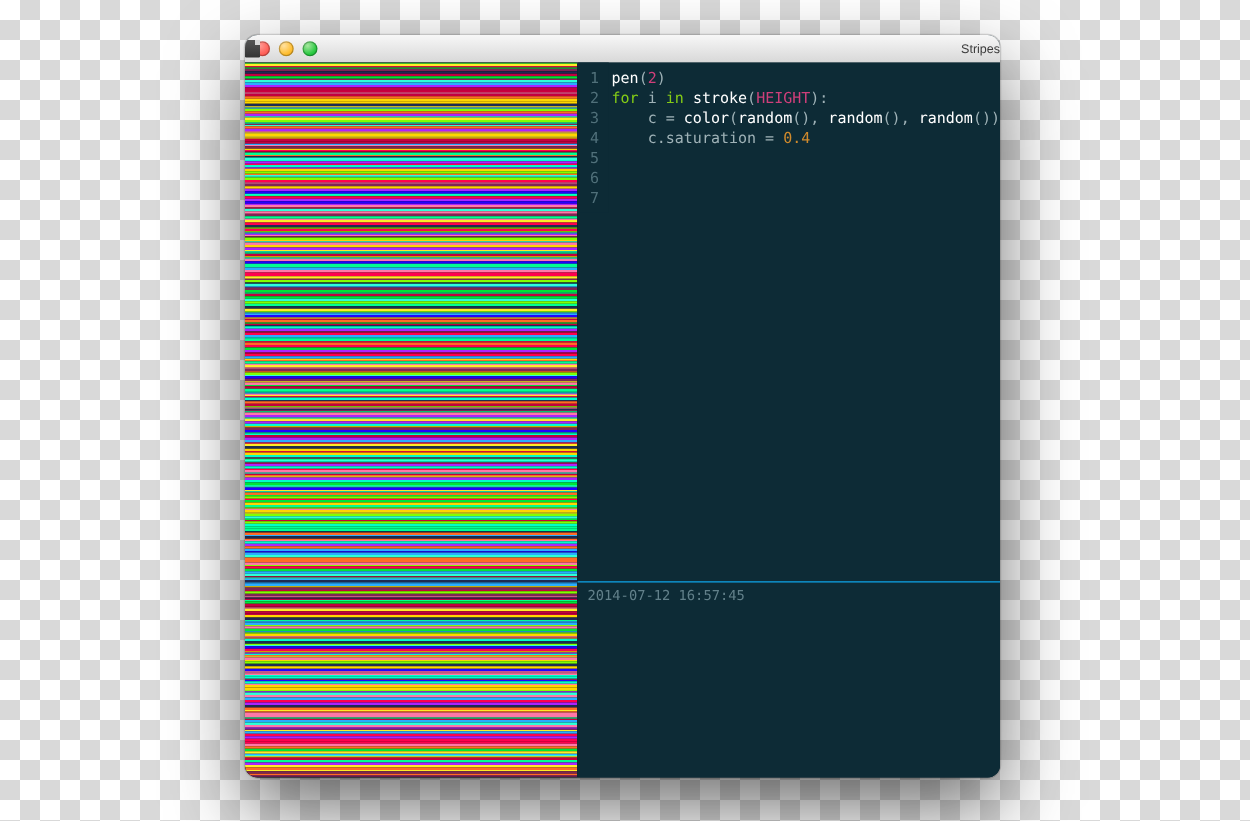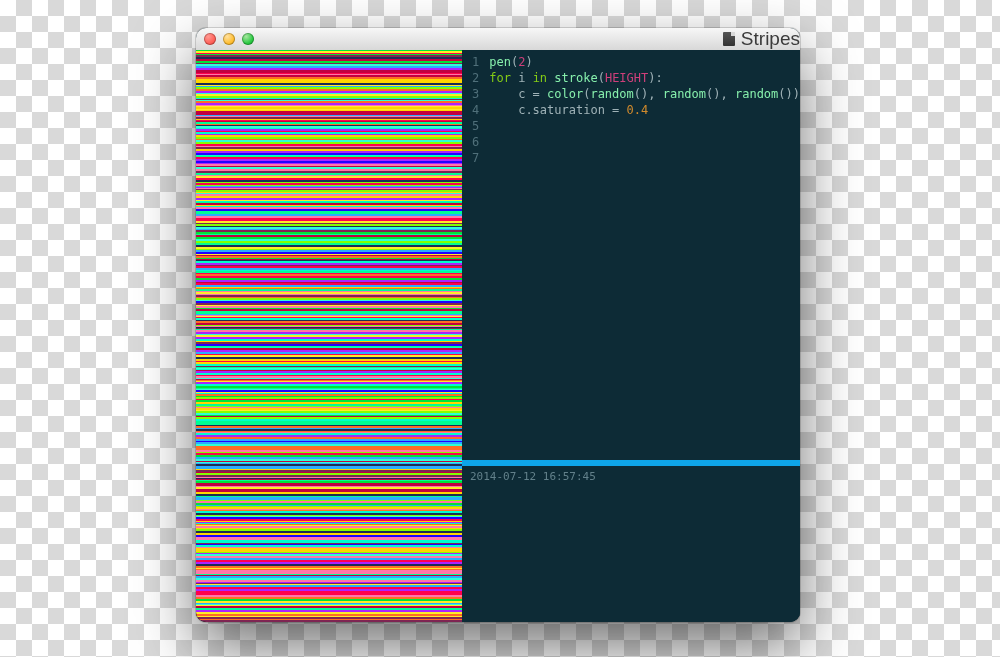--- a/index.html
+++ b/index.html
@@ -57,24 +57,24 @@
     box-shadow: inset 0 0 0 1px rgba(0,0,0,0.25);
   }
   .tl-close { background: radial-gradient(circle at 35% 30%, #ff9a93, #ff5f57 60%, #d8443d); }
   .tl-min   { background: radial-gradient(circle at 35% 30%, #ffe1a1, #ffbd2e 60%, #d79a17); }
   .tl-max   { background: radial-gradient(circle at 35% 30%, #a8e6a0, #28c940 60%, #1fa033); }
 
   .title-center {
     position: absolute;
     left: 0; right: 0;
     display: flex;
-    justify-content: flex-end;
+    justify-content: space-between;
     align-items: center;
     gap: 6px;
-    font-size: 19px;
+    font-size: 10px;
     color: #3b3b3b;
     pointer-events: none;
   }
   .doc-icon {
     width: 12px; height: 14px;
     background: linear-gradient(#555,#333);
     border-radius: 1px;
     position: relative;
   }
   .doc-icon::after {
@@ -127,33 +127,33 @@
 
   .lines {
     padding: 4px 0 4px 2px;
   }
   .lines .ln {
     height: 16px; line-height:16px;
     white-space: pre;
   }
 
   
-  .fn   { color:#86efac; }   
+  .fn   { color:#ffffff; }   
   .kw   { color:#84cc16; }   
   .id   { color:#9fb2b7; }   
   .spec { color:#cf3f7a;text-align:right; }   
   .num  { color:#cf3f7a; }   
   .pun  { color:#9fb2b7; }   
   .numorange { color:#d08a2c; } 
   .dot  { color:#9fb2b7; }
   .status-area {
     position: absolute;
     left: 0; right: 0; bottom: 0;
     height: 148px;
-    border-top: 6px solid #0ea5e9;
+    border-top: 1px solid #0ea5e9;
     background: #0d2b36;
     padding: 4px 8px;
     color: #62808a;
     font-size: 11px;
   }
 </style>
 </head>
 <body>
 
 <div class="checker"></div>

